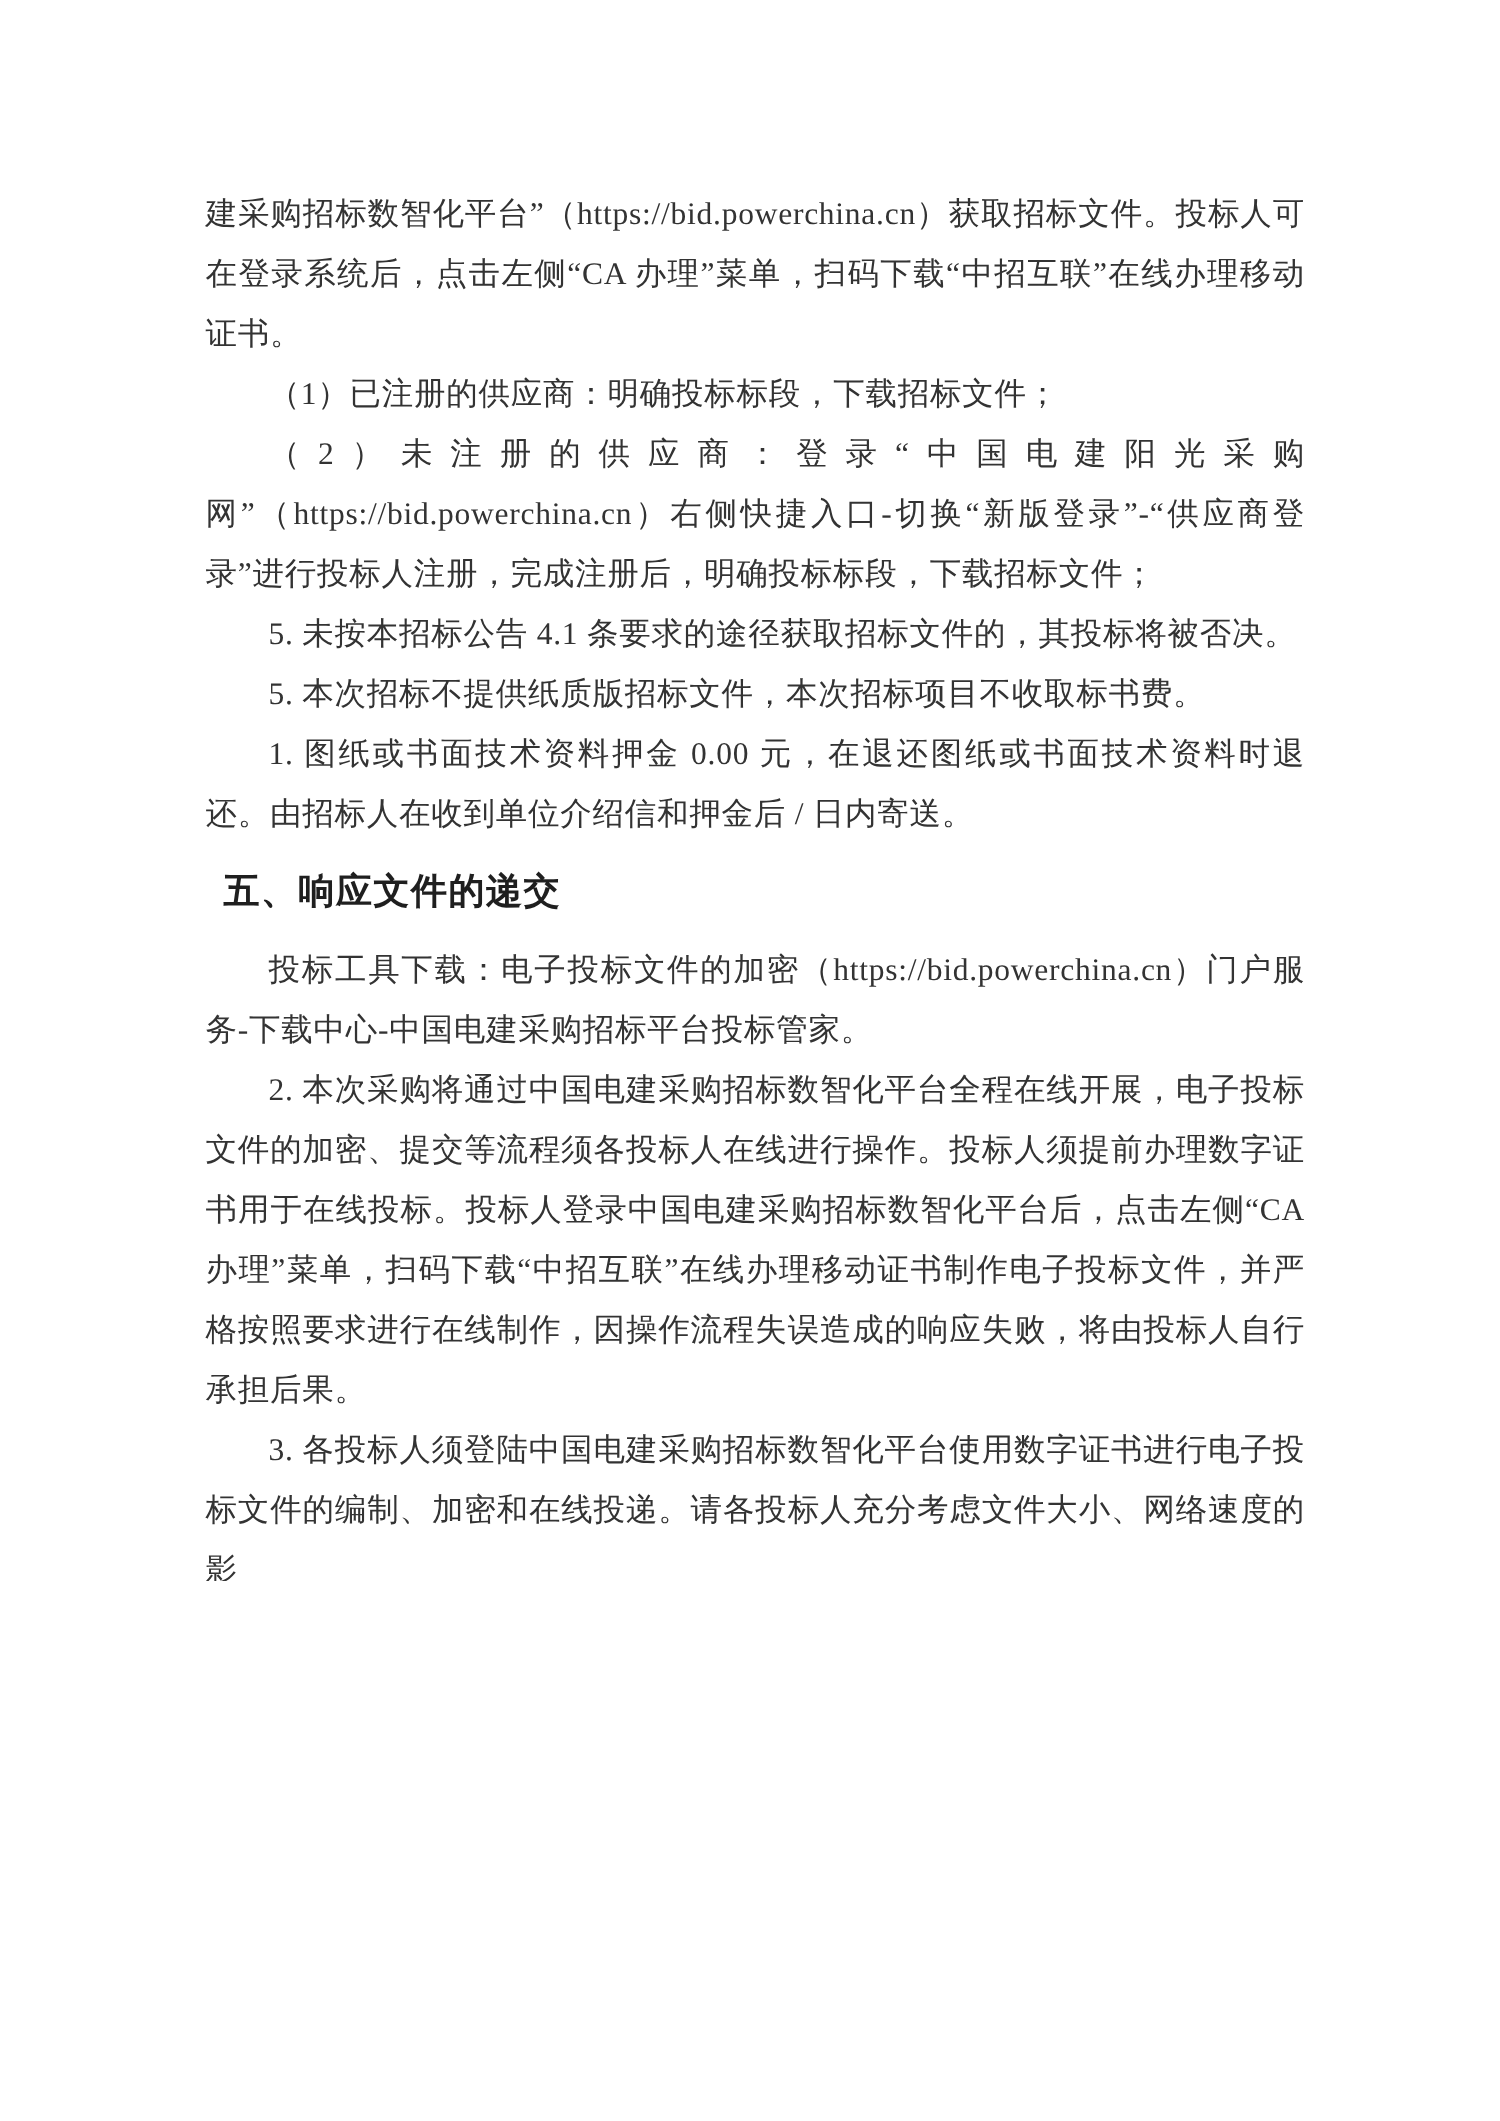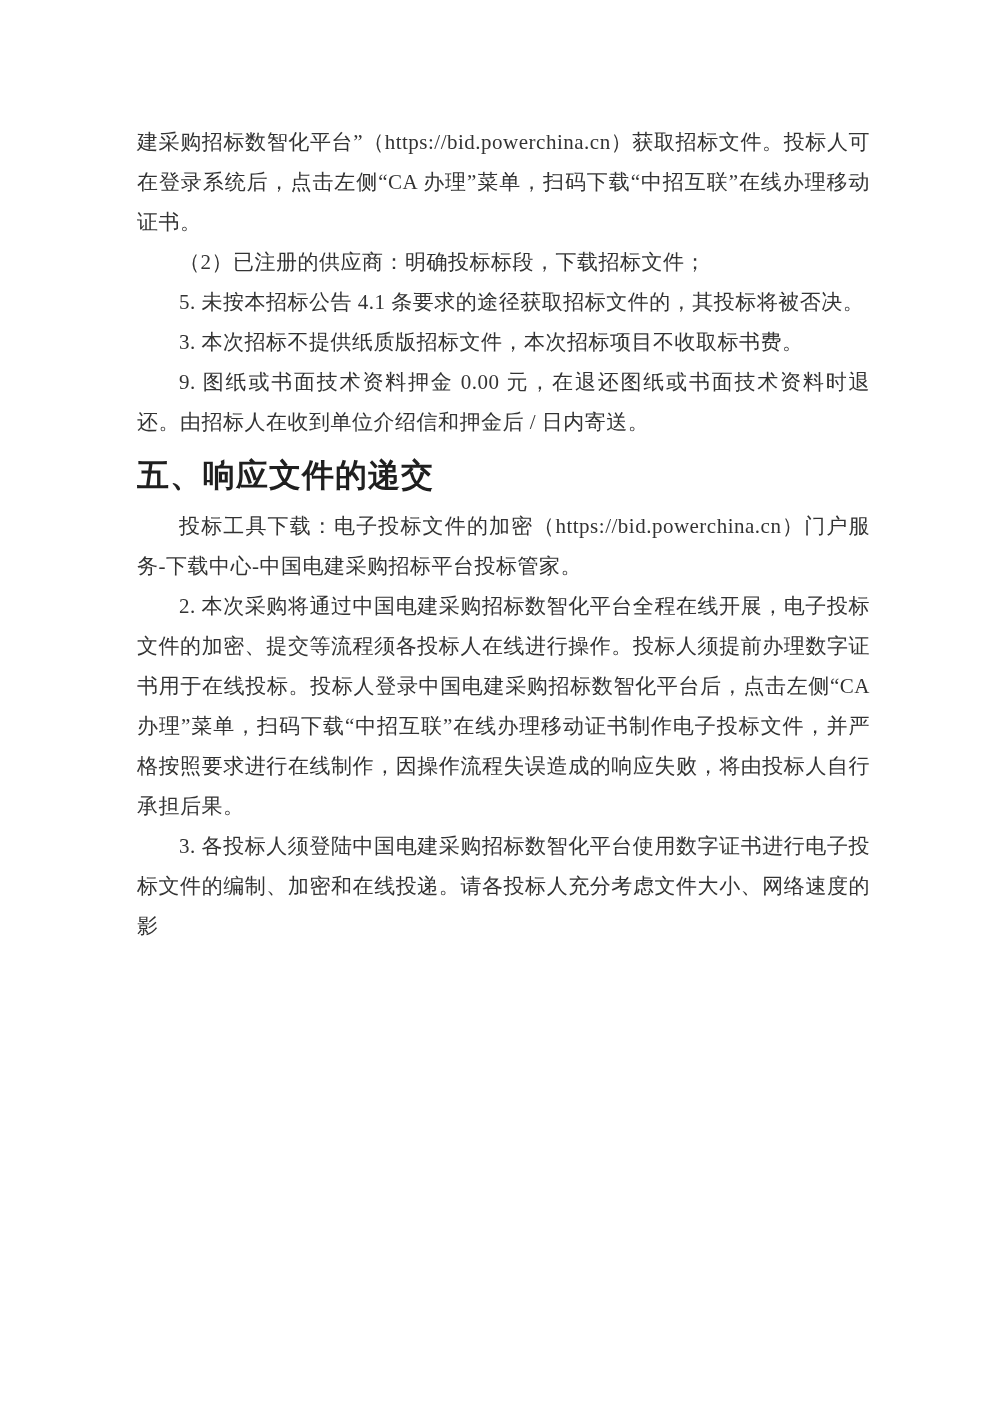--- a/index.html
+++ b/index.html
@@ -27,46 +27,47 @@
     line-height: 40px;
     color: #333333;
     text-align: justify;
     text-justify: inter-character;
     letter-spacing: 0.5px;
   }
   p.indent {
     text-indent: 2em;
   }
   h2.section-heading {
-    margin: 13px 0 11px 0;
+    margin: 13px 0 11px 12px;
     font-family: "Liberation Sans", "DejaVu Sans", sans-serif;
-    font-size: 32px;
+    font-size: 24px;
     font-weight: bold;
     color: #1f1f1f;
     line-height: 40px;
     letter-spacing: 1px;
   }
 </style>
 </head>
 <body>
 
 <div class="page">
   <div class="content">
 
     <p class="body-par">建采购招标数智化平台”（https://bid.powerchina.cn）获取招标文件。投标人可在登录系统后，点击左侧“CA 办理”菜单，扫码下载“中招互联”在线办理移动证书。</p>
 
-    <p class="body-par indent">（2）已注册的供应商：明确投标标段，下载招标文件；</p>
+    <p class="body-par indent">（1）已注册的供应商：明确投标标段，下载招标文件；</p>
 
+    <p class="body-par indent">（2）未注册的供应商：登录“中国电建阳光采购网”（https://bid.powerchina.cn）右侧快捷入口-切换“新版登录”-“供应商登录”进行投标人注册，完成注册后，明确投标标段，下载招标文件；</p>
 
 
     <p class="body-par indent">5. 未按本招标公告 4.1 条要求的途径获取招标文件的，其投标将被否决。</p>
 
-    <p class="body-par indent">3. 本次招标不提供纸质版招标文件，本次招标项目不收取标书费。</p>
+    <p class="body-par indent">5. 本次招标不提供纸质版招标文件，本次招标项目不收取标书费。</p>
 
-    <p class="body-par indent">9. 图纸或书面技术资料押金 0.00 元，在退还图纸或书面技术资料时退还。由招标人在收到单位介绍信和押金后 / 日内寄送。</p>
+    <p class="body-par indent">1. 图纸或书面技术资料押金 0.00 元，在退还图纸或书面技术资料时退还。由招标人在收到单位介绍信和押金后 / 日内寄送。</p>
 
     <h2 class="section-heading">五、响应文件的递交</h2>
 
 
     <p class="body-par indent">投标工具下载：电子投标文件的加密（https://bid.powerchina.cn）门户服务-下载中心-中国电建采购招标平台投标管家。</p>
 
     <p class="body-par indent">2. 本次采购将通过中国电建采购招标数智化平台全程在线开展，电子投标文件的加密、提交等流程须各投标人在线进行操作。投标人须提前办理数字证书用于在线投标。投标人登录中国电建采购招标数智化平台后，点击左侧“CA 办理”菜单，扫码下载“中招互联”在线办理移动证书制作电子投标文件，并严格按照要求进行在线制作，因操作流程失误造成的响应失败，将由投标人自行承担后果。</p>
 
     <p class="body-par indent">3. 各投标人须登陆中国电建采购招标数智化平台使用数字证书进行电子投标文件的编制、加密和在线投递。请各投标人充分考虑文件大小、网络速度的影</p>
 

